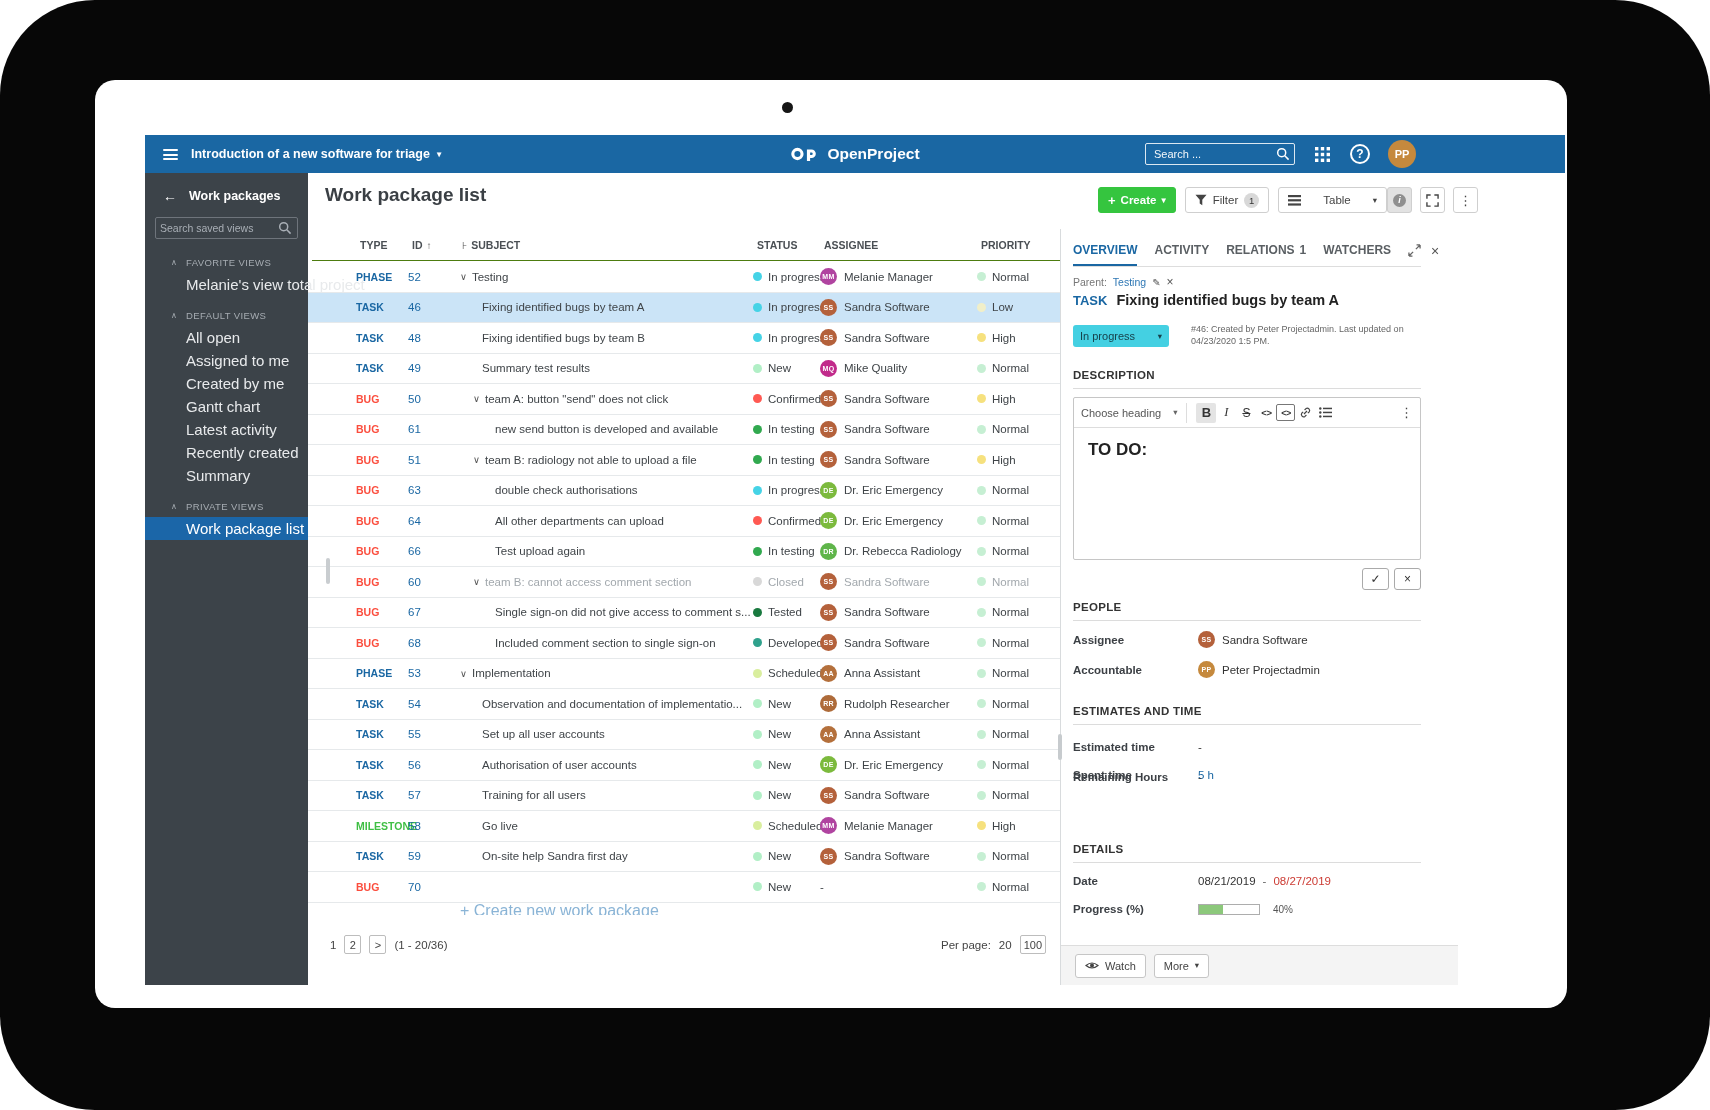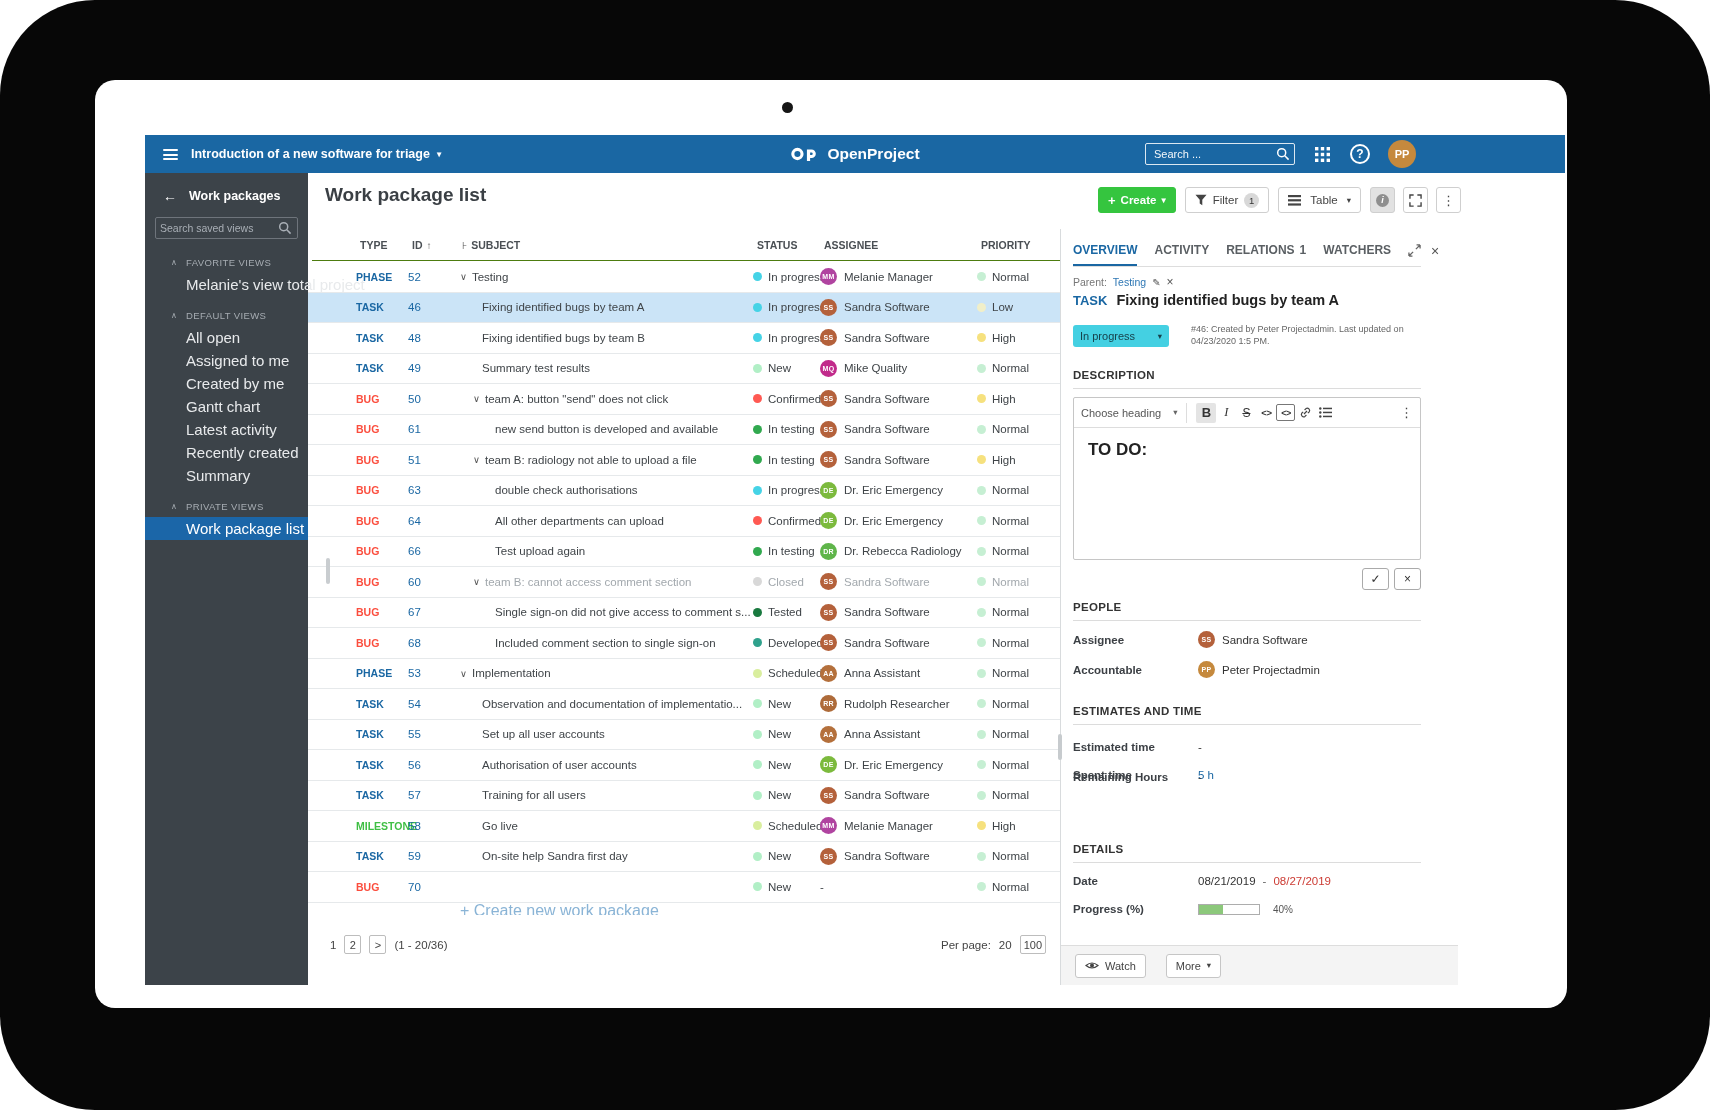--- a/index.html
+++ b/index.html
@@ -41,21 +41,21 @@
 
 
 .content{position:absolute;left:163px;top:38px;width:1257px;height:812px}
 .page-title{position:absolute;left:17px;top:11px;font-size:19px;font-weight:bold;color:#3A3F44}
 .toolbar{position:absolute;left:790px;top:14px;display:flex;align-items:center}
 .btn{height:26px;border:1px solid #CFCFCF;border-radius:3px;background:#fff;display:flex;align-items:center;font-size:11.5px;color:#444;padding:0 9px;cursor:pointer}
 .btn-create{background:#35C53F;border-color:#35C53F;color:#fff;font-weight:bold;margin-right:9px;gap:5px}
 .plus{font-size:13px}
 .btn-filter{margin-right:9px;gap:6px}
 .badge-gray{background:#D8D8D8;border-radius:8px;min-width:15px;height:15px;font-size:9.5px;display:flex;align-items:center;justify-content:center;color:#333;font-weight:normal}
-.btn-table{margin-right:9px;gap:9px}
+.btn-table{gap:22px}
 .btn-icon{width:25px;justify-content:center;padding:0;margin-right:8px}
 .btn-info{background:#E2E2E2}
 .circ-i{width:13px;height:13px;border-radius:50%;background:#8F8F8F;color:#fff;font-size:9px;font-weight:bold;display:flex;align-items:center;justify-content:center;font-style:italic}
 .kebab{font-size:13px;color:#444}
 
 
 .body{position:absolute;left:0;top:56px;width:1257px;height:756px}
 .table-area{position:absolute;left:0;top:0;width:752px;height:756px}
 .t-head{position:absolute;left:4px;top:0;width:100%;height:32px;border-bottom:1px solid #4d7c0f;font-size:10.5px;font-weight:bold;color:#4A4F54}
 .t-head>span{position:absolute;top:10px;display:flex;gap:4px;align-items:center}
@@ -122,21 +122,21 @@
 .sv-btn{width:27px;height:22px;border:1px solid #AAA;border-radius:3px;background:#fff;display:flex;align-items:center;justify-content:center;font-size:12px;color:#333;cursor:pointer}
 .attr-row{position:absolute;left:12px;width:348px;display:flex;align-items:center;font-size:11.5px;color:#333}
 .attr-label{width:125px;font-weight:bold;color:#3C4045;flex:0 0 auto}
 .attr-value{display:flex;align-items:center;gap:7px;cursor:pointer}
 .val-link{color:#1A67A3}.r-date{top:646px}.r-prog{top:674px}
 .date-end{color:#CC3B33}
 .date-sep{color:#666}
 .progress-outer{width:62px;height:11px;border:1px solid #ADADAD;background:#fff}
 .progress-fill{height:100%;background:#8CC87B}
 .prog-label{font-size:10px;color:#555;margin-left:6px}
-.p-footer{position:absolute;left:0;bottom:0;width:397px;height:40px;background:#F4F4F4;border-top:1px solid #DDD;display:flex;align-items:center;padding-left:14px;gap:20px}
+.p-footer{position:absolute;left:0;bottom:0;width:397px;height:40px;background:#F4F4F4;border-top:1px solid #DDD;display:flex;align-items:center;padding-left:14px;gap:8px}
 .ft-btn{height:24px;border:1px solid #C6C6C6;border-radius:3px;background:#fff;font-size:11px;color:#444;display:flex;align-items:center;gap:6px;padding:0 9px;cursor:pointer}
 svg{display:block}
 </style>
 </head>
 <body>
 
 <div class="tablet">
   <div class="face">
     <div class="camera"></div>
     <div class="screen">

